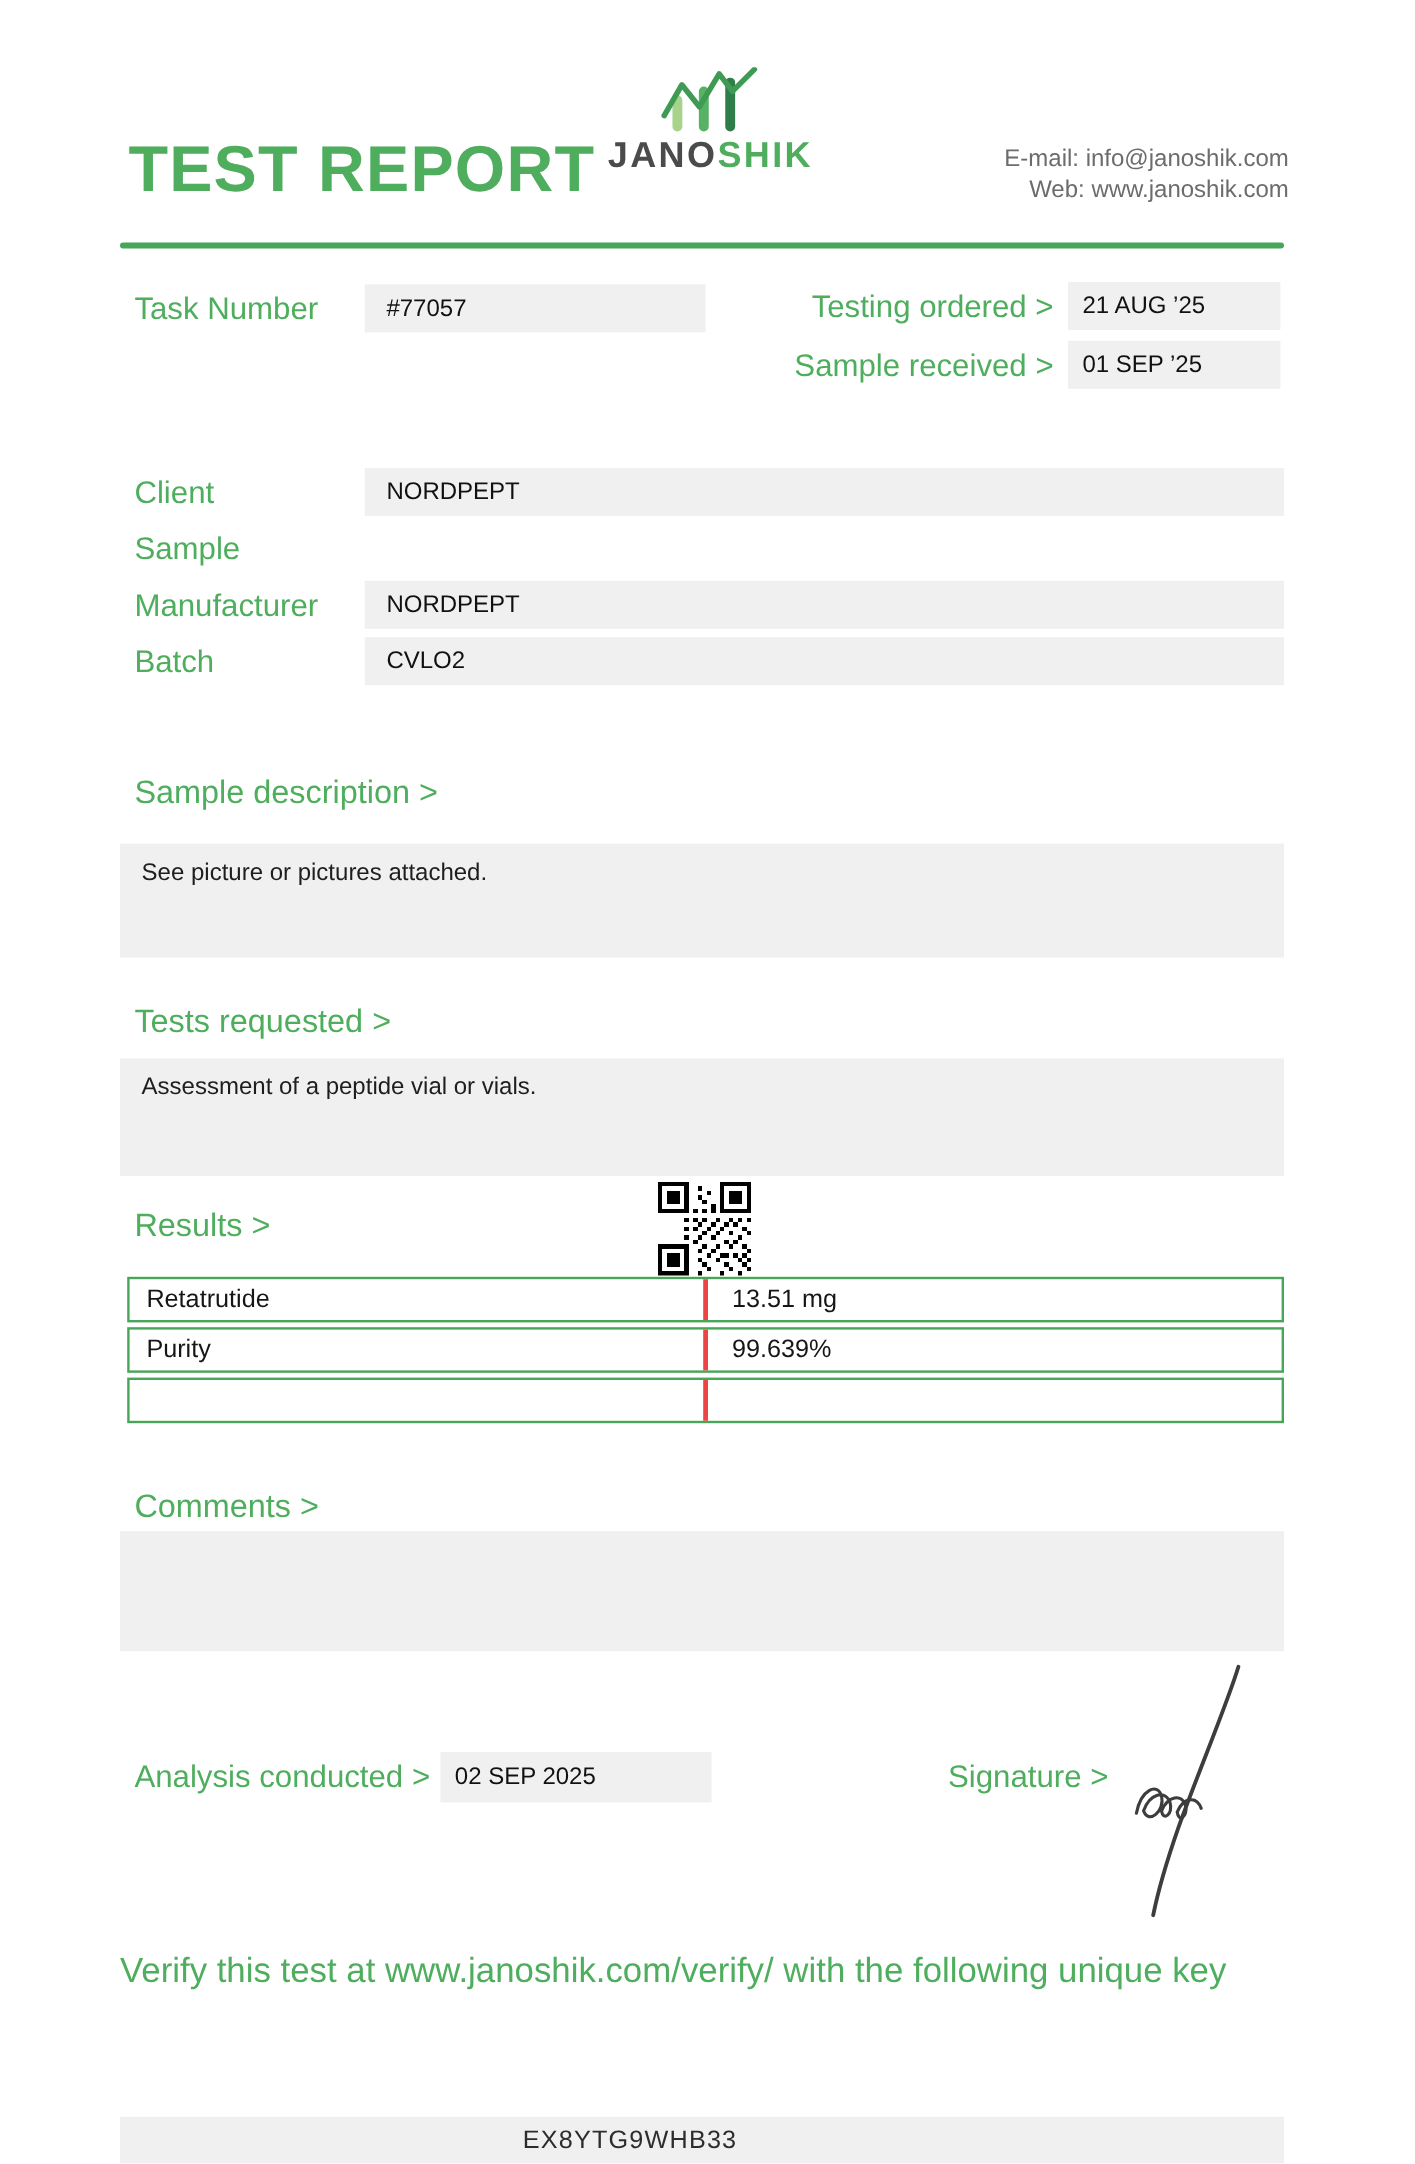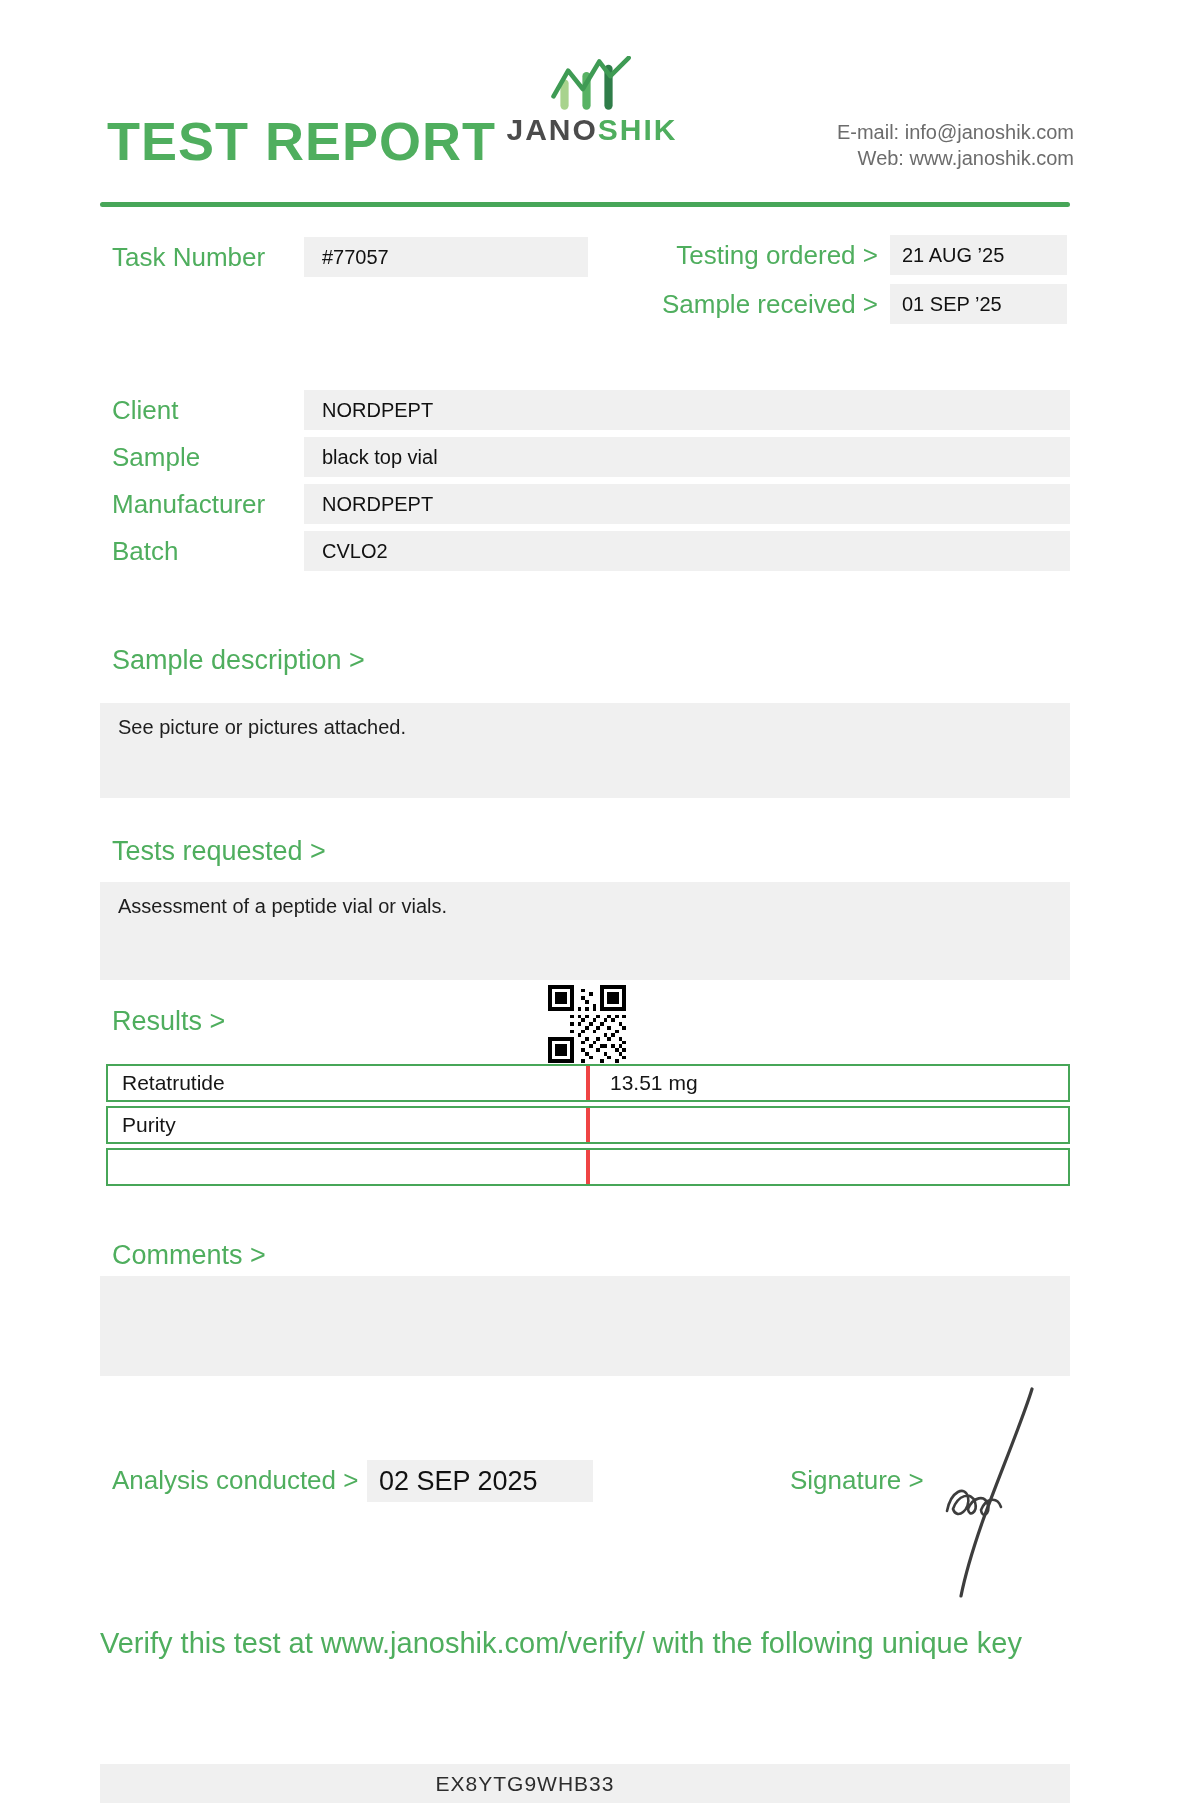--- a/index.html
+++ b/index.html
@@ -51,21 +51,21 @@
   .qr{position:absolute;left:548px;top:985px;}
 
   
   .rtable{position:absolute;left:106px;top:1064px;width:964px;display:flex;flex-direction:column;gap:4px;}
   .trow{display:flex;border:2px solid #47a658;height:38px;box-sizing:border-box;background:#fff;}
   .tcell-l{width:482px;border-right:4px solid #ef4444;box-sizing:border-box;line-height:34px;padding-left:14px;font-size:21px;color:#161616;}
   .tcell-r{flex:1;line-height:34px;padding-left:20px;font-size:21px;color:#161616;}
 
   
   .analysis-label{left:112px;top:1460px;}
-  .analysis-value{left:367px;top:1460px;width:226px;height:42px;line-height:42px;font-size:27px;padding-left:12px;}
+  .analysis-value{left:367px;top:1460px;width:226px;height:42px;line-height:42px;font-size:20px;padding-left:12px;}
   .signature-label{left:790px;top:1460px;}
   .signature-svg{position:absolute;left:935px;top:1385px;}
 
   .verify-text{position:absolute;left:100px;top:1627px;color:#4fae5e;font-size:29px;white-space:nowrap;}
   .key-box{position:absolute;left:100px;top:1764px;width:970px;height:40px;background:#f0f0f0;}
   .key-text{width:850px;text-align:center;line-height:40px;font-size:21px;letter-spacing:1px;color:#2d2d2d;}
 </style>
 </head>
 <body>
 
@@ -94,21 +94,20 @@
   <div class="vbox task-value">#77057</div>
 
   <div class="glabel date-label d1">Testing ordered &gt;</div>
   <div class="vbox date-value d1">21 AUG ’25</div>
   <div class="glabel date-label d2">Sample received &gt;</div>
   <div class="vbox date-value d2">01 SEP ’25</div>
 
   <div class="glabel field-label f0">Client</div>
   <div class="vbox field-box f0">NORDPEPT</div>
   <div class="glabel field-label f1">Sample</div>
-  <div class="vbox field-box f1">black top vial</div>
   <div class="glabel field-label f2">Manufacturer</div>
   <div class="vbox field-box f2">NORDPEPT</div>
   <div class="glabel field-label f3">Batch</div>
   <div class="vbox field-box f3">CVLO2</div>
 
   <div class="heading h-desc">Sample description &gt;</div>
   <div class="bigbox b-desc">
     <div class="boxtext">See picture or pictures attached.</div>
   </div>
 
@@ -132,20 +131,21 @@
   </svg>
 
   <div class="heading h-results">Results &gt;</div>
   <div class="rtable">
     <div class="trow">
       <div class="tcell-l">Retatrutide</div>
       <div class="tcell-r">13.51 mg</div>
     </div>
     <div class="trow">
       <div class="tcell-l">Purity</div>
+      <div class="tcell-r">99.639%</div>
     </div>
     <div class="trow">
       <div class="tcell-l"></div>
       <div class="tcell-r"></div>
     </div>
   </div>
 
   <div class="heading h-comments">Comments &gt;</div>
   <div class="bigbox b-comments"></div>
 

